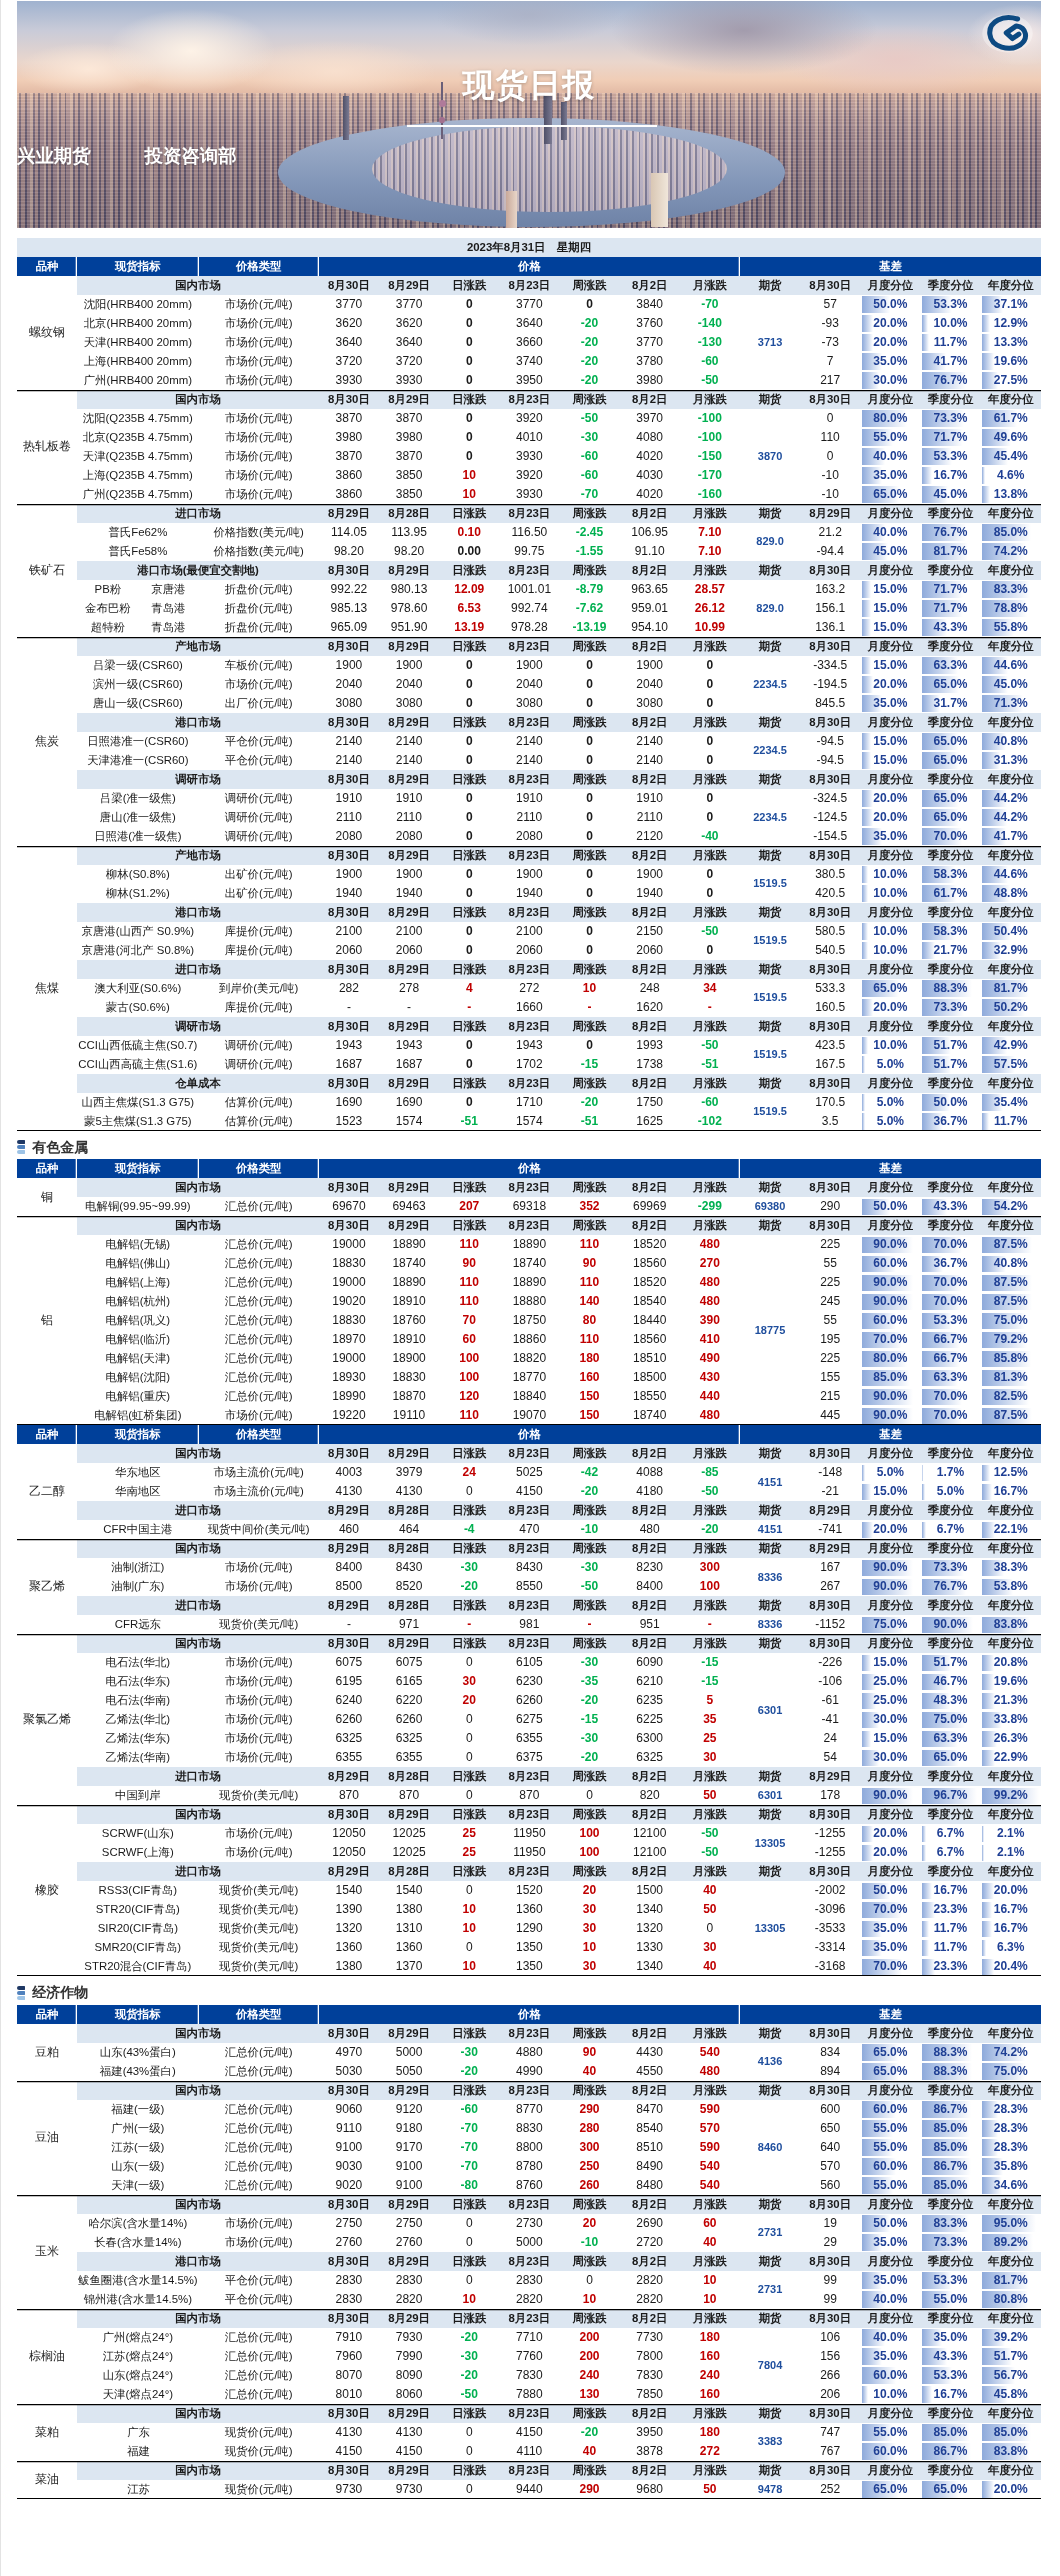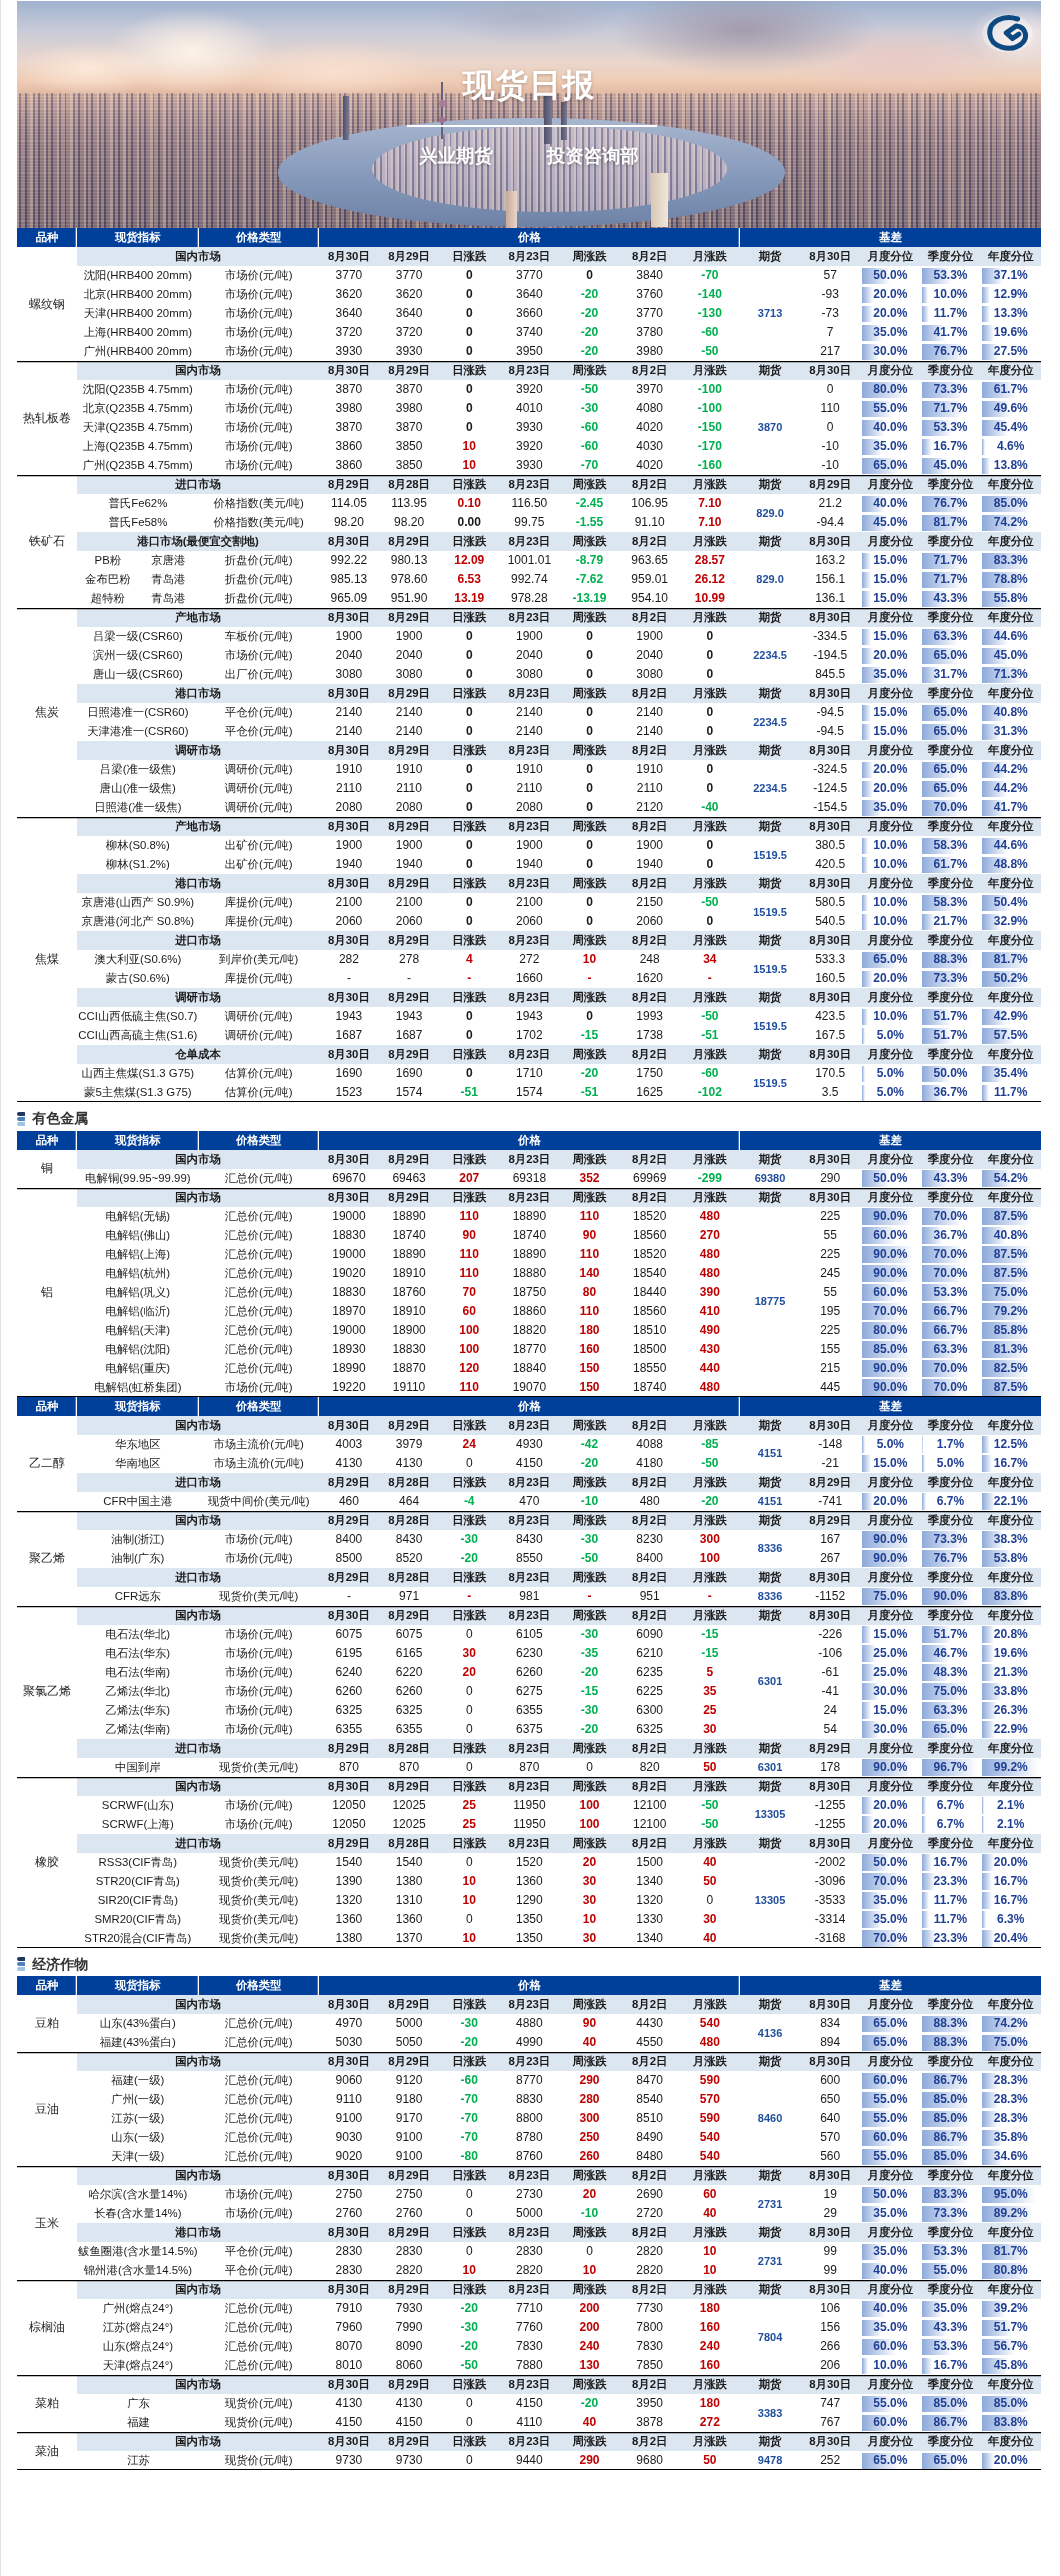--- a/index.html
+++ b/index.html
@@ -50,21 +50,21 @@
   .tower::after { content: ""; position: absolute; left: -1.9px; top: 35px; width: 5.7px; height: 5.7px; border-radius: 50%; background: #a2708e; }
   .bldg { position: absolute; background: linear-gradient(90deg, #4f5068, #7b7a92); }
   .logo { position: absolute; left: 964px; top: 11.4px; width: 53px; height: 41px; }
   .b-title {
     position: absolute; left: 0; right: 0; top: 63px; text-align: center;
     font-size: 32px; font-weight: bold; color: #ffffff; letter-spacing: 1.3px;
     text-shadow: 0 1.3px 3.8px rgba(0,0,0,.25);
   }
   .b-line { position: absolute; left: 390px; top: 124px; width: 250px; height: 1.9px; background: #ffffff; }
   .b-sub {
-    position: absolute; left: 0; right: 0; top: 142px; display: flex; justify-content: center; gap: 54px;
+    position: absolute; left: 0; right: 0; top: 142px; display: flex; justify-content: flex-start; gap: 54px;
     font-size: 18.4px; font-weight: bold; color: #ffffff; text-shadow: 0 1.3px 3.2px rgba(0,0,0,.3);
   }
 
   
   .datebar {
     margin-top: 9.5px; height: 19px; line-height: 19px; background: var(--subheader-bg, #dce6f1);
     text-align: center; font-weight: bold; font-size: 11.4px; color: #1a1a1a;
   }
 
   
@@ -130,20 +130,21 @@
     </div>
 
     <div class="b-title">现货日报</div>
     <div class="b-line"></div>
     <div class="b-sub">
       <span>兴业期货</span>
       <span>投资咨询部</span>
     </div>
   </div>
 
+  <div class="datebar">2023年8月31日　星期四</div>
 
   <div id="sections">
       <section class="sec zb">
         <table class="ptable">
           <colgroup>
             <col style="width: 60px;">
             <col style="width: 121px;">
             <col style="width: 120px;">
             <col style="width: 60px;">
             <col style="width: 60px;">
@@ -1142,21 +1143,21 @@
               <td class="colh">月度分位</td>
               <td class="colh">季度分位</td>
               <td class="colh">年度分位</td>
             </tr>
             <tr class="row">
               <td class="ind">华东地区</td>
               <td class="ptype">市场主流价(元/吨)</td>
               <td class="num">4003</td>
               <td class="num">3979</td>
               <td class="chg up">24</td>
-              <td class="num">4930</td>
+              <td class="num">5025</td>
               <td class="chg down">-42</td>
               <td class="num">4088</td>
               <td class="chg down">-85</td>
               <td class="fut" rowspan="2">4151</td>
               <td class="num">-148</td>
               <td class="pct"><span class="bar" style="width: calc(5% - 0.2px);"></span><span class="pv">5.0%</span></td>
               <td class="pct"><span class="bar" style="width: calc(1.7% - 0.1px);"></span><span class="pv">1.7%</span></td>
               <td class="pct"><span class="bar" style="width: calc(12.5% - 0.5px);"></span><span class="pv">12.5%</span></td>
             </tr>
             <tr class="row">

